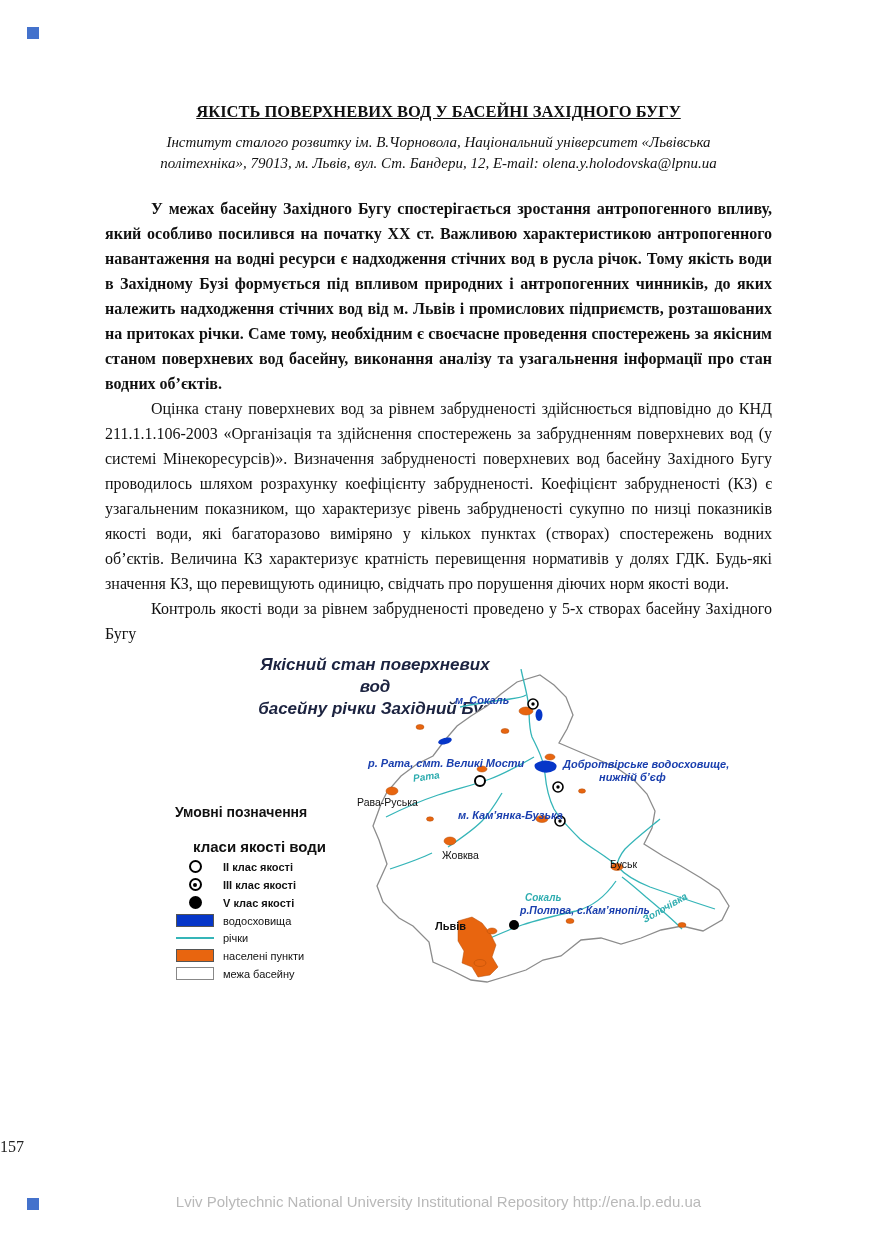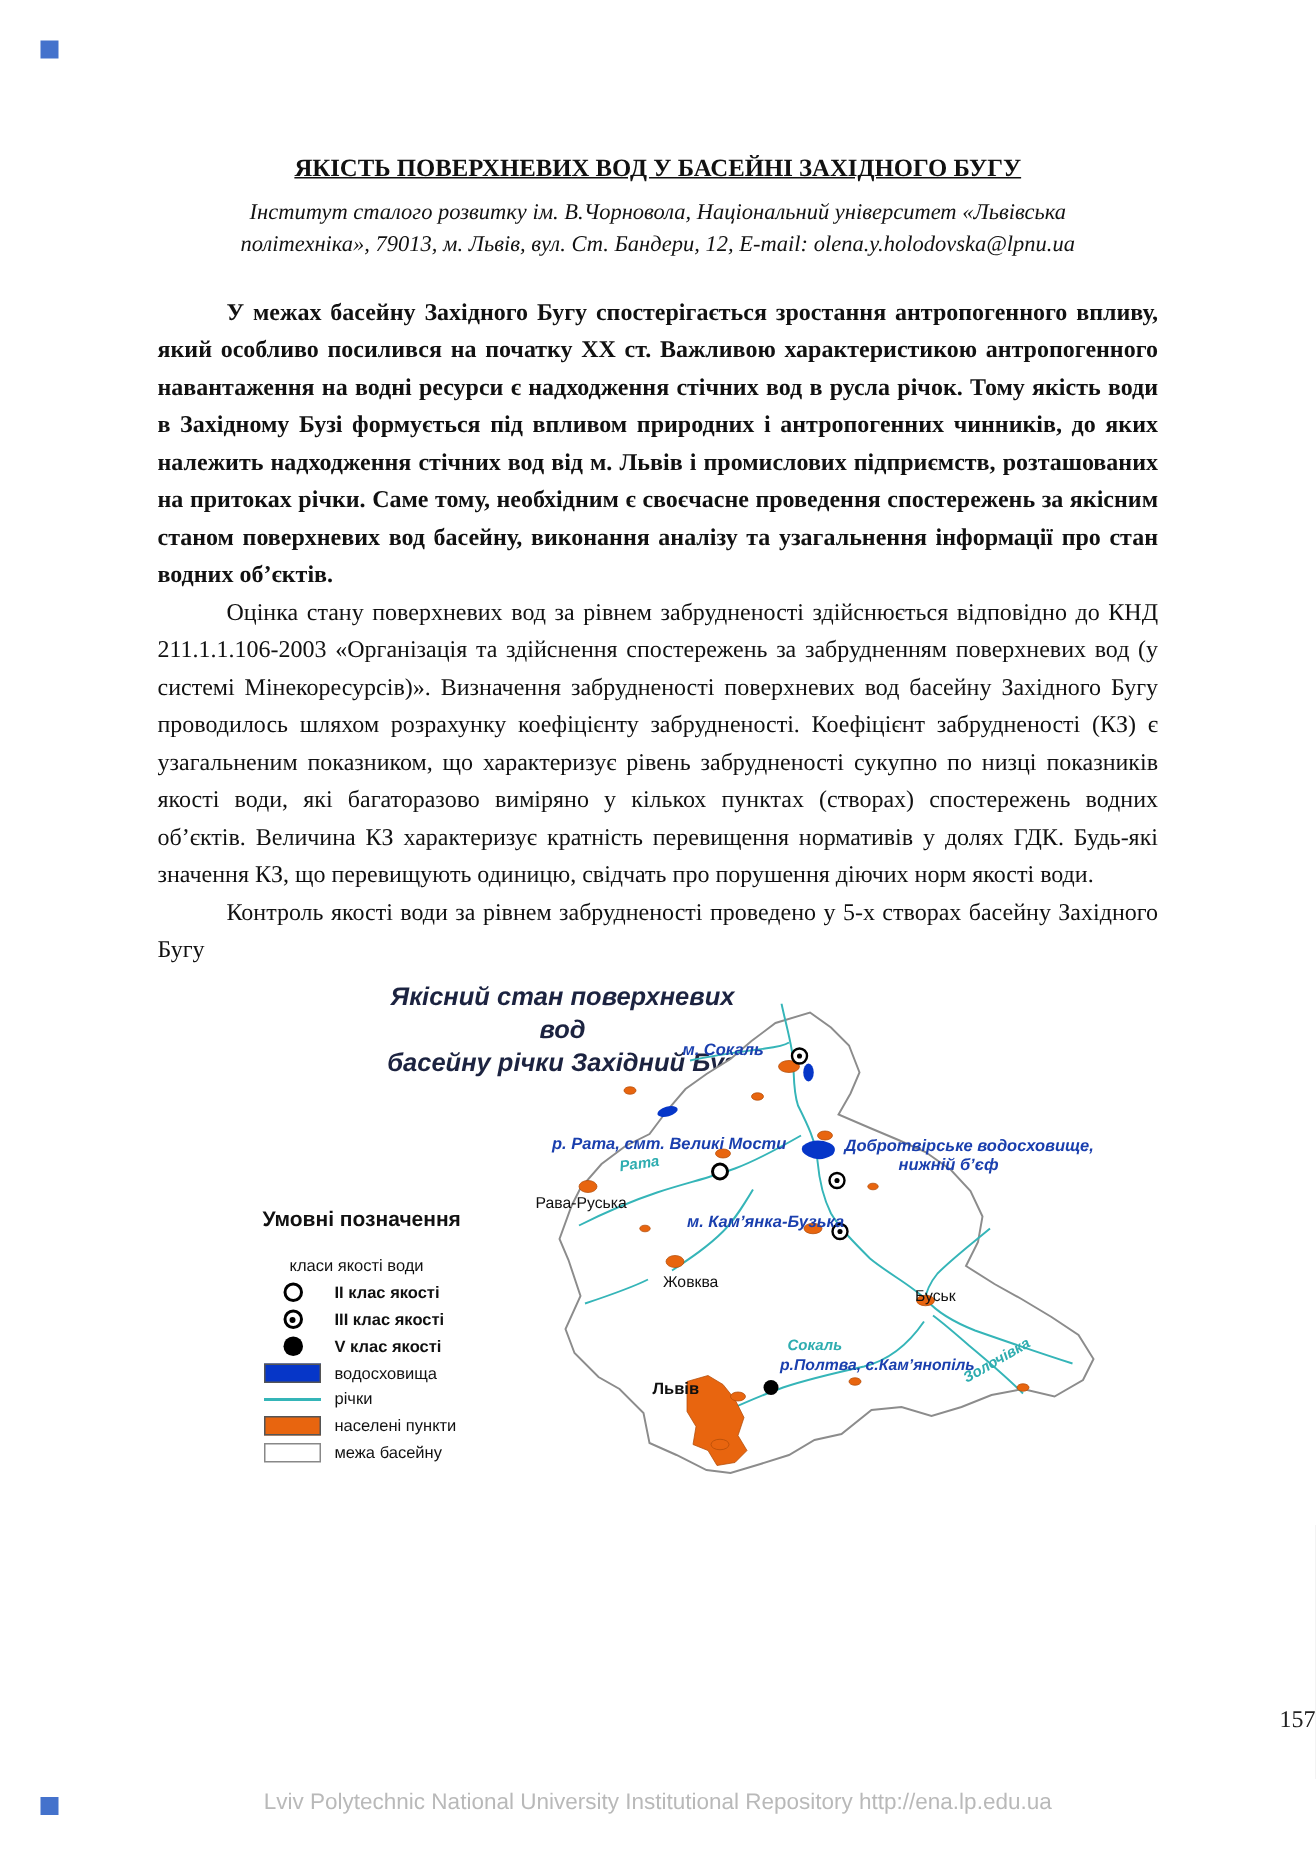--- a/index.html
+++ b/index.html
@@ -24,21 +24,21 @@
   .map-title{
     position:absolute;left:140px;top:8px;width:260px;text-align:center;
     font-family:"Liberation Sans",sans-serif;font-weight:bold;font-style:italic;
     font-size:17px;line-height:22px;color:#1c2340;
   }
   .legend{
     position:absolute;left:70px;top:158px;width:160px;
     font-family:"Liberation Sans",sans-serif;color:#111;
   }
   .legend-title{font-size:14px;font-weight:bold;margin-bottom:18px;}
-  .legend-subtitle{font-size:11px;font-weight:normal;margin:0 0 4px 18px;}
+  .legend-subtitle{font-size:15px;font-weight:bold;margin:0 0 4px 18px;}
   .legend-row{display:flex;align-items:center;margin:5px 0;}
   .legend-key{width:40px;display:flex;justify-content:center;align-items:center;flex:0 0 40px;}
   .legend-label{font-size:11px;margin-left:8px;white-space:nowrap;}
   .legend-label.cls{font-weight:bold;}
   .mk{box-sizing:border-box;border-radius:50%;display:flex;align-items:center;justify-content:center;}
   .mk-ring{width:13px;height:13px;border:2.5px solid #000;background:#fff;}
   .mk-ringdot{width:13px;height:13px;border:2px solid #000;background:#fff;}
   .mk-ringdot .dot{width:4px;height:4px;border-radius:50%;background:#000;}
   .mk-filled{width:13px;height:13px;background:#000;}
   .sw{width:38px;height:13px;border:1px solid #555;box-sizing:border-box;}
@@ -49,21 +49,21 @@
 
   .map-svg{position:absolute;left:225px;top:23px;}
 
   .map-label{position:absolute;font-family:"Liberation Sans",sans-serif;white-space:nowrap;line-height:13px;}
   .lbl-blue{color:#1a3fae;font-weight:bold;font-style:italic;font-size:11px;}
   .lbl-town{color:#101010;font-size:10.5px;}
   .lbl-town.b{font-weight:bold;font-size:11px;}
   .lbl-river{color:#2fadb0;font-style:italic;font-size:10px;font-weight:bold;}
   .indent2{margin-left:36px;}
 
-  .page-number{position:absolute;left:0;right:0;top:1138px;text-align:right;font-size:16px;color:#222;}
+  .page-number{position:absolute;left:0;right:0;top:1138px;text-align:left;font-size:16px;color:#222;}
   .repo-footer{
     position:absolute;left:0;right:0;top:1193px;text-align:center;
     font-family:"Liberation Sans",sans-serif;font-size:15px;color:#b9b9b9;
   }
 </style>
 </head>
 <body>
 
 <div class="sheet">
 

